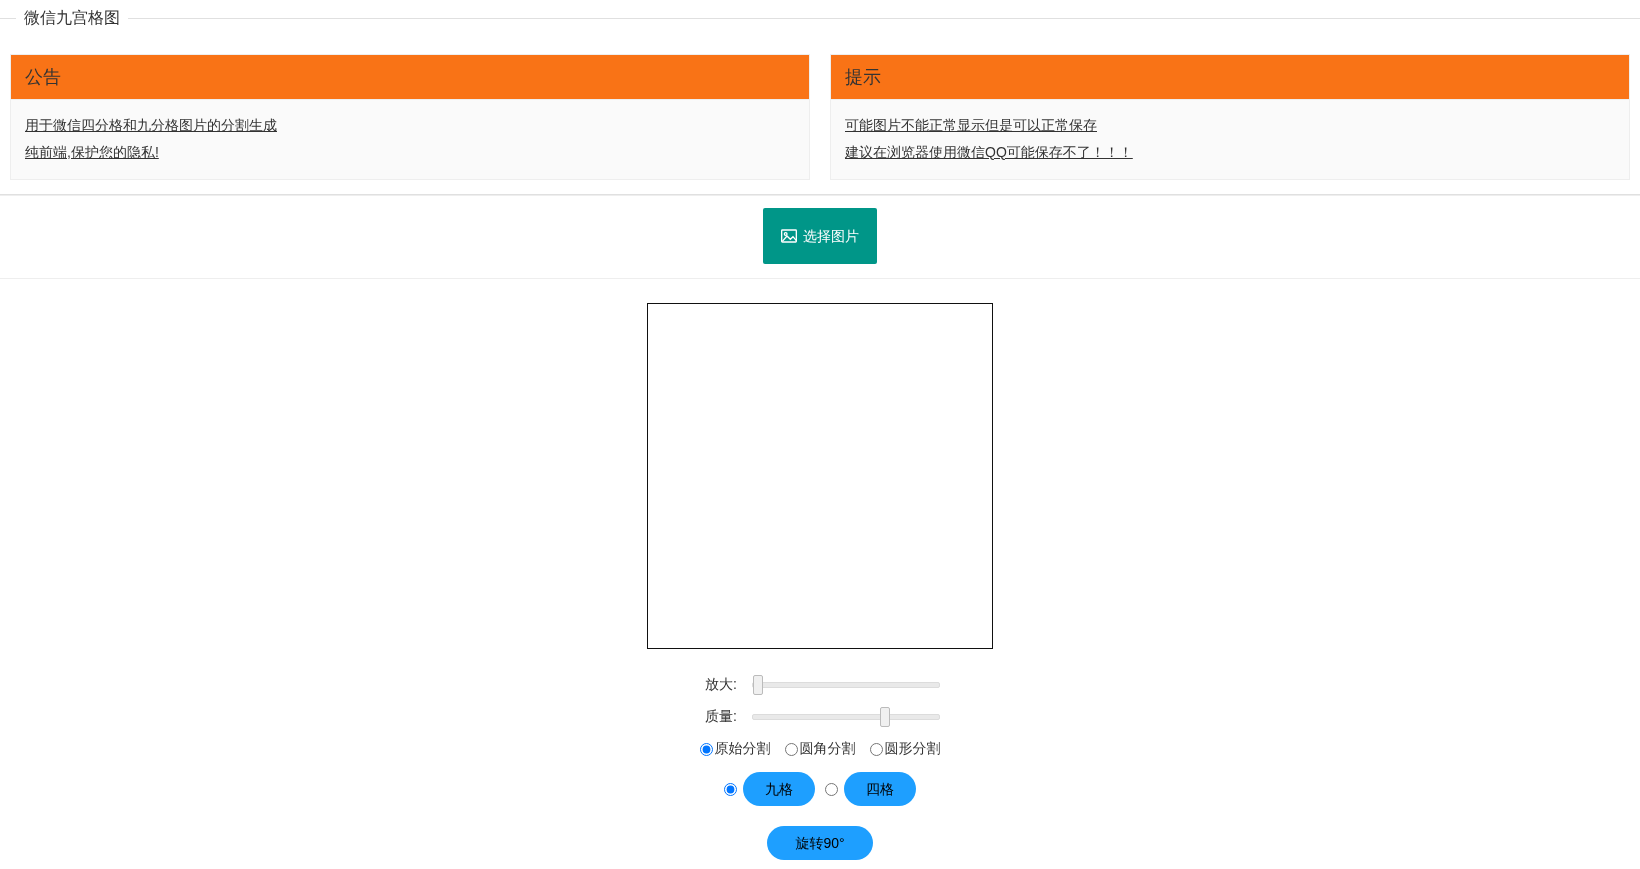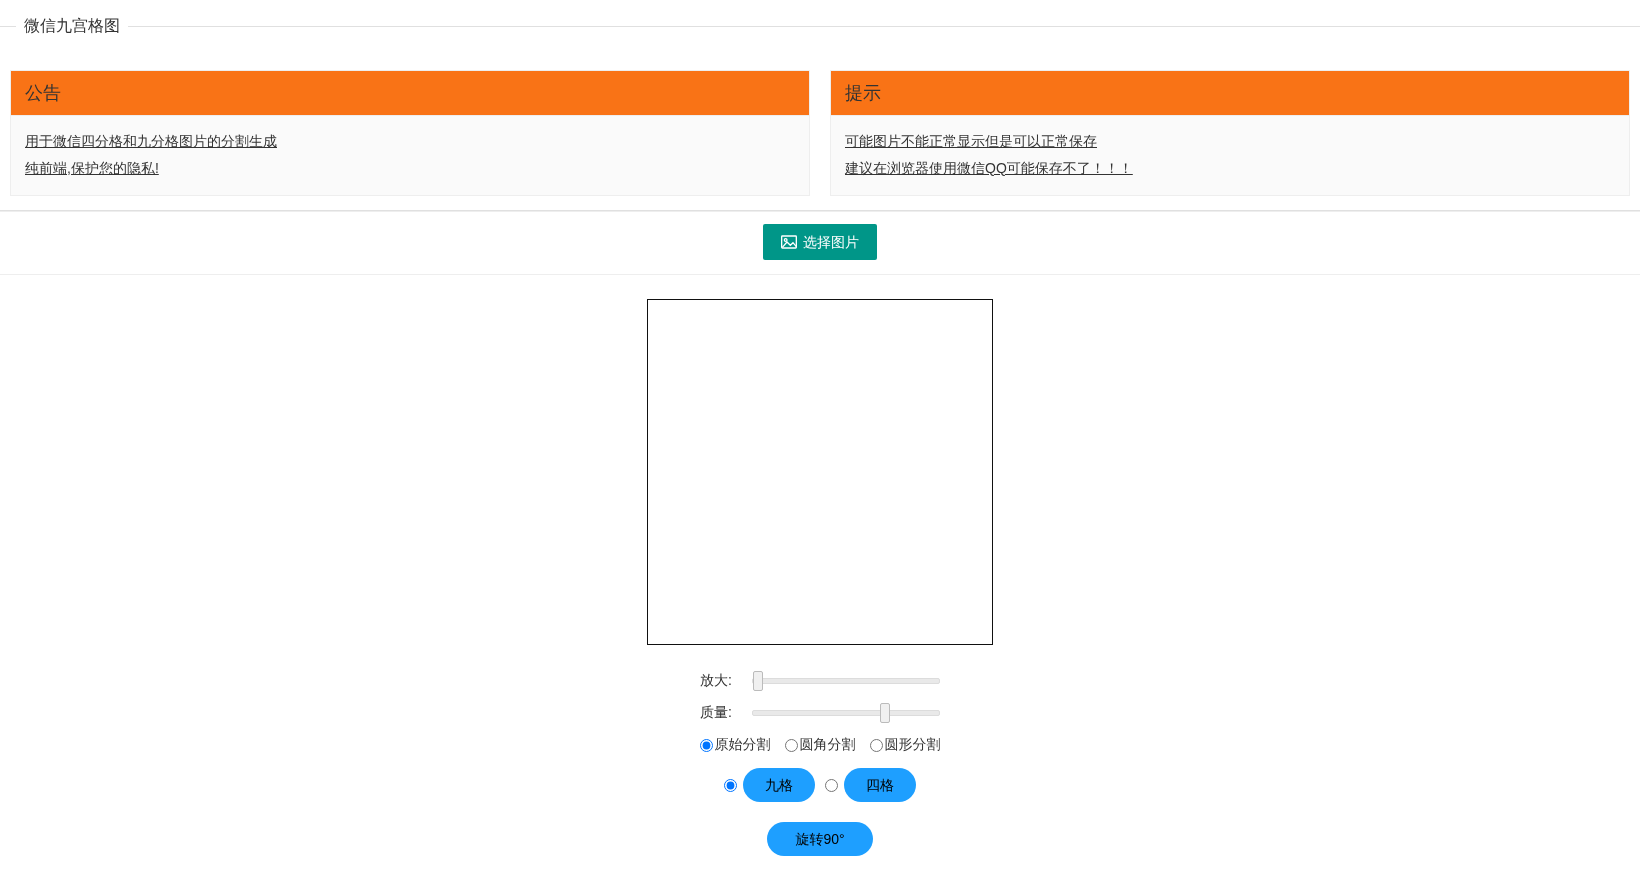--- a/index.html
+++ b/index.html
@@ -16,21 +16,21 @@
     .fieldset-outer {
       border: 1px solid #e0e0e0;
       border-left: none;
       border-right: none;
       margin: 0;
       padding: 0;
     }
     .legend-outer {
       font-size: 16px;
       color: #333;
-      padding: 8px 8px;
+      padding: 0 8px;
       margin-left: 16px;
       line-height: 36px;
     }
     .cards-row {
       display: flex;
       gap: 20px;
       padding: 18px 10px 14px 10px;
     }
     .card {
       flex: 1;
@@ -62,21 +62,21 @@
     }
     .btn {
       display: inline-flex;
       align-items: center;
       justify-content: center;
       border: none;
       cursor: pointer;
       font-size: 14px;
       border-radius: 2px;
       padding: 0 18px;
-      height: 36px;
+      height: 56px;
       line-height: 40px;
       color: #fff;
     }
     .btn-teal {
       background: #009688;
     }
     .btn-round {
       border-radius: 22px;
       height: 34px;
       line-height: 34px;
@@ -113,21 +113,21 @@
     }
     .ctrl-row {
       display: flex;
       align-items: center;
       justify-content: center;
       gap: 10px;
       margin-bottom: 14px;
     }
     .ctrl-label {
       min-width: 42px;
-      text-align: left;
+      text-align: center;
       color: #333;
     }
     .slider {
       width: 188px;
       height: 14px;
       -webkit-appearance: none;
       appearance: none;
       background: transparent;
       cursor: pointer;
     }

